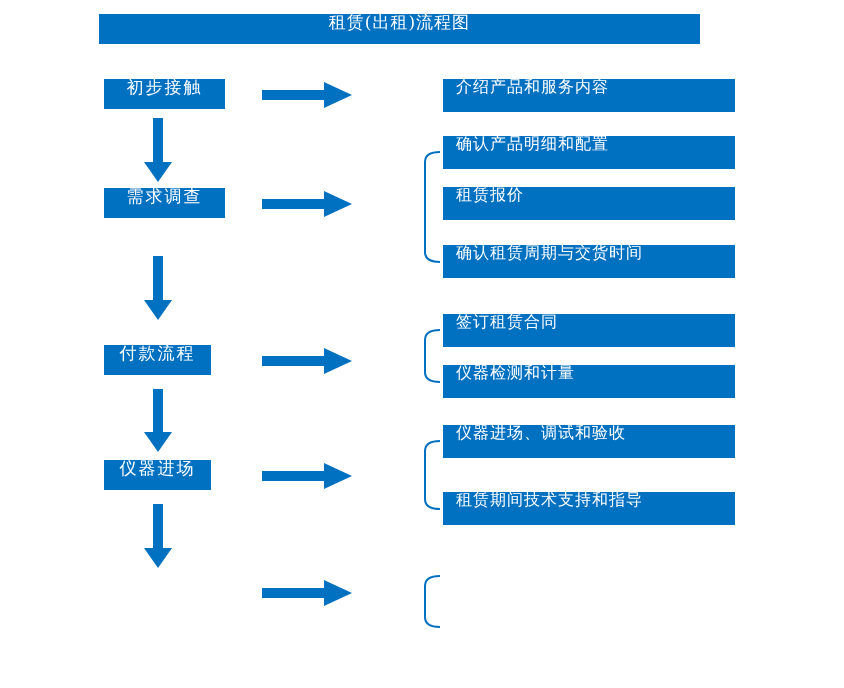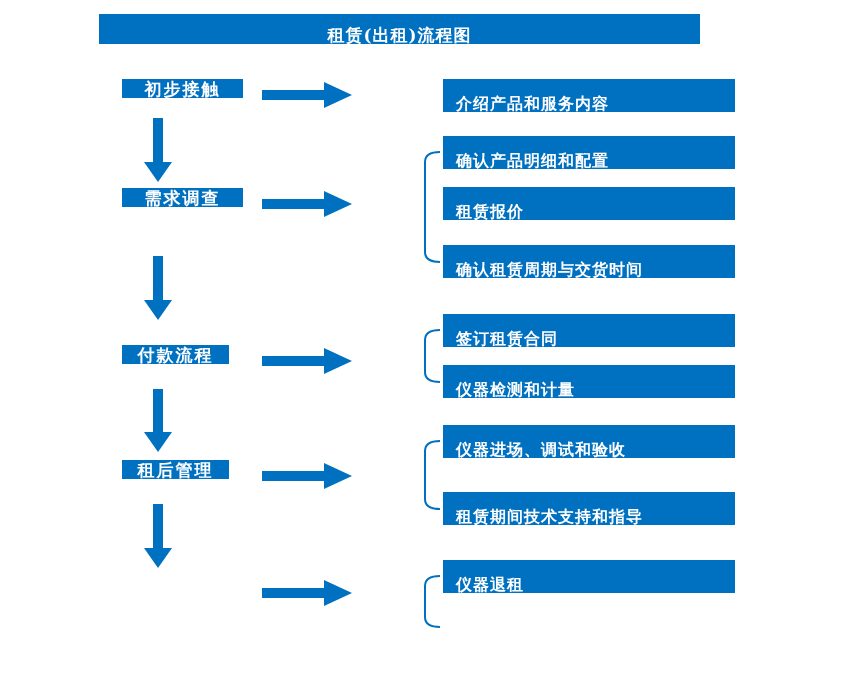--- a/index.html
+++ b/index.html
@@ -6,26 +6,26 @@
   html, body { background:#ffffff; }
   body { font-family:"DejaVu Serif", "Liberation Serif", serif; }
   .canvas {
     position:relative; width:844px; height:688px;
     background:var(--background, #ffffff); overflow:hidden;
   }
   .box {
     position:absolute;
     background:var(--primary, #0070C0);
     color:var(--box-text, #ffffff);
-    font-weight:bold; font-size:17px;
-    display:flex; align-items:flex-end;
+    font-weight:normal; font-size:17px;
+    display:flex; align-items:flex-start;
     line-height:1;
   }
   .title-bar { left:99px; top:14px; width:601px; height:30px; justify-content:center; letter-spacing:1px; }
-  .stage { left:104px; height:19px; justify-content:center; letter-spacing:2px;margin-left:18px; }
+  .stage { left:104px; height:30px; justify-content:center; letter-spacing:2px; }
   .stage.w1 { width:121px; }
   .stage.w2 { width:107px; }
   .detail { left:443px; width:292px; height:33px; padding-left:13px; font-size:16px; letter-spacing:1px; }
   .harrow-body { position:absolute; left:262px; width:62px; height:10px; background:var(--primary, #0070C0); }
   .harrow-head {
     position:absolute; left:324px; width:0; height:0;
     border-left:28px solid var(--primary, #0070C0);
     border-top:13px solid transparent; border-bottom:13px solid transparent;
   }
   .varrow-body { position:absolute; left:153px; width:10px; background:var(--primary, #0070C0); }
@@ -91,21 +91,21 @@
     <span>签订租赁合同</span>
   </div>
   <div class="box detail" style="top:365px">
     <span>仪器检测和计量</span>
   </div>
 
   <div class="varrow-body" style="top:389px;height:43px"></div>
   <div class="varrow-head" style="top:432px"></div>
 
   <div class="box stage w2" style="top:460px">
-    <span>租后管理</span>
+    <span>仪器进场</span>
   </div>
   <div class="harrow-body" style="top:471px"></div>
   <div class="harrow-head" style="top:463px"></div>
   <svg class="bracket" style="top:439px" width="22" height="72" viewBox="0 0 22 72">
     <path d="M20,2 Q5,2 5,12 L5,60 Q5,70 20,70"></path>
   </svg>
   <div class="box detail" style="top:492px">
     <span>租赁期间技术支持和指导</span>
   </div>
   <div class="box detail" style="top:425px">
@@ -113,17 +113,14 @@
   </div>
 
   <div class="varrow-body" style="top:504px;height:44px"></div>
   <div class="varrow-head" style="top:548px"></div>
 
   <div class="harrow-body" style="top:588px"></div>
   <div class="harrow-head" style="top:580px"></div>
   <svg class="bracket" style="top:574px" width="22" height="55" viewBox="0 0 22 55">
     <path d="M20,2 Q5,2 5,12 L5,43 Q5,53 20,53"></path>
   </svg>
-  <div class="box detail" style="top:560px">
-    <span>仪器退租</span>
-  </div>
 
 </div>
 
 </body></html>

